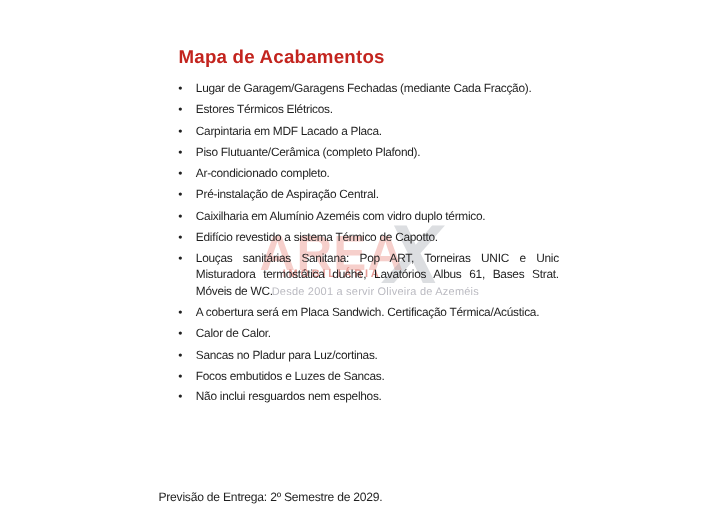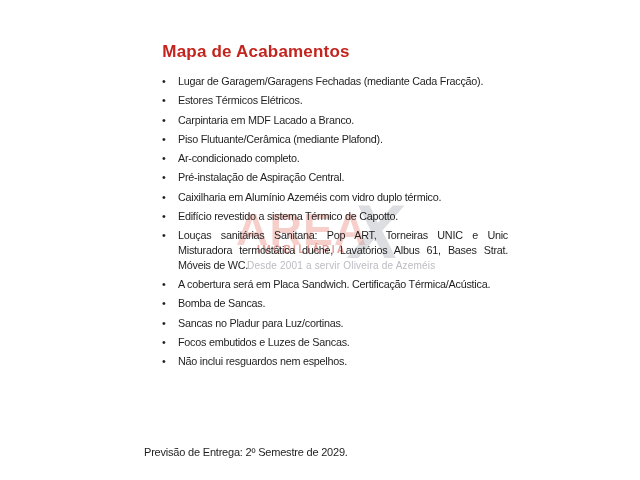--- a/index.html
+++ b/index.html
@@ -119,29 +119,29 @@
     <span class="wm-sub">IMOBILIÁRIA</span>
     <span class="wm-tagline">Desde 2001 a servir Oliveira de Azeméis</span>
   </div>
 
   <div class="title">Mapa de Acabamentos</div>
 
   <div class="content">
     <ul>
         <li>Lugar de Garagem/Garagens Fechadas (mediante Cada Fracção).</li>
         <li>Estores Térmicos Elétricos.</li>
-        <li>Carpintaria em MDF Lacado a Branco.</li>
-        <li>Piso Flutuante/Cerâmica (mediante Plafond).</li>
+        <li>Carpintaria em MDF Lacado a Placa.</li>
+        <li>Piso Flutuante/Cerâmica (completo Plafond).</li>
         <li>Ar-condicionado completo.</li>
         <li>Pré-instalação de Aspiração Central.</li>
         <li>Caixilharia em Alumínio Azeméis com vidro duplo térmico.</li>
         <li>Edifício revestido a sistema Térmico de Capotto.</li>
         <li>Louças sanitárias Sanitana: Pop ART, Torneiras UNIC e Unic Misturadora termostática duche, Lavatórios Albus 61, Bases Strat. Móveis de WC.</li>
         <li>A cobertura será em Placa Sandwich. Certificação Térmica/Acústica.</li>
-        <li>Bomba de Sancas.</li>
+        <li>Calor de Calor.</li>
         <li>Sancas no Pladur para Luz/cortinas.</li>
         <li>Focos embutidos e Luzes de Sancas.</li>
         <li>Não inclui resguardos nem espelhos.</li>
       </ul>
   </div>
 
   <div class="footer">Previsão de Entrega: 2º Semestre de 2029.</div>
 
 </div>
 

